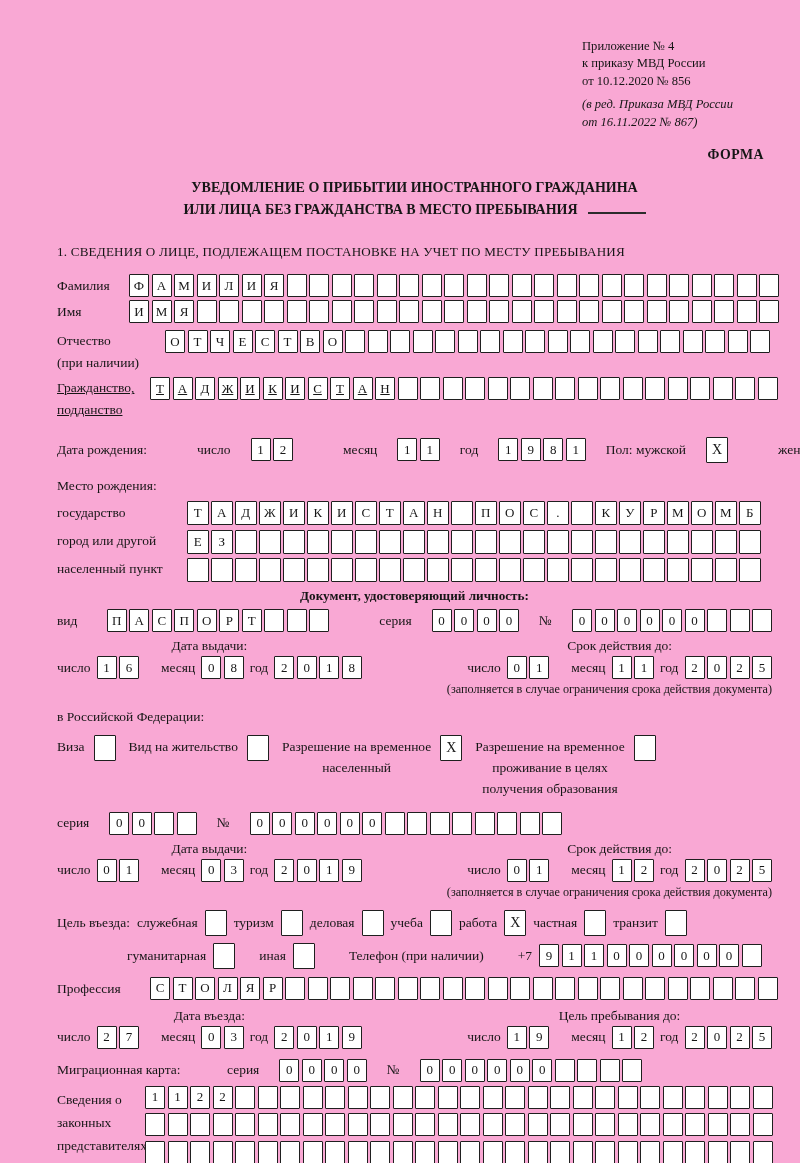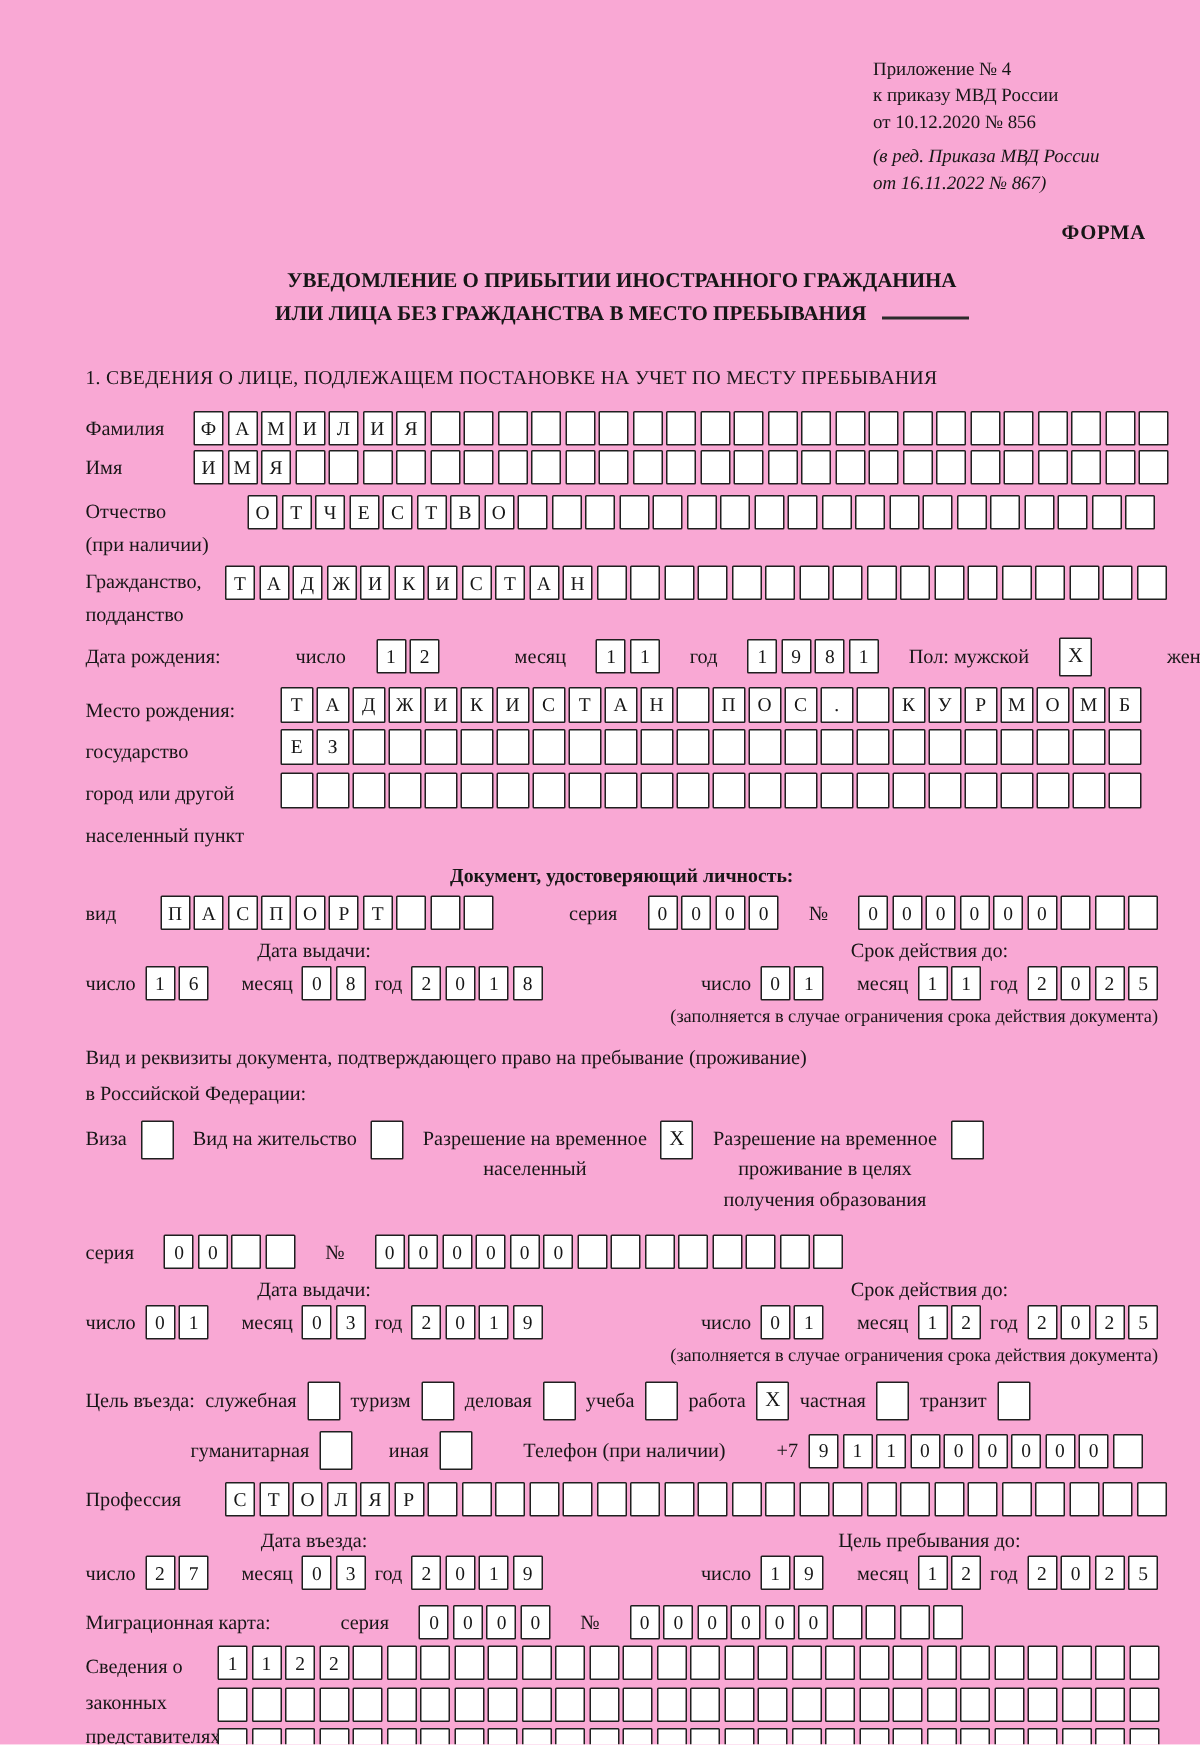--- a/index.html
+++ b/index.html
@@ -192,21 +192,21 @@
         <span class="cell"></span>
         <span class="cell"></span>
         <span class="cell"></span>
         <span class="cell"></span>
         <span class="cell"></span>
         <span class="cell"></span>
         <span class="cell"></span>
       </span>
   </div>
 
-  <div class="frow" style="margin-bottom:4px;">
+  <div class="frow" style="margin-bottom:16px;text-decoration:underline;">
     <span class="lblcol w93">
       <span>Гражданство,</span><br>
       <span>подданство</span>
     </span>
     <span class="cells" style="margin-top:4px;">
         <span class="cell">Т</span>
         <span class="cell">А</span>
         <span class="cell">Д</span>
         <span class="cell">Ж</span>
         <span class="cell">И</span>
@@ -261,21 +261,21 @@
     <span class="cells cb">
         <span class="cell">X</span>
       </span>
     <span class="gap10"></span>
     <span class="t">женский</span>
     <span class="cells cb">
         <span class="cell"></span>
       </span>
   </div>
 
-  <div class="frow" style="margin-top:7px;">
+  <div class="frow" style="margin-top:7px;align-items:flex-end;">
     <span class="lblcol w130" style="line-height:2.05;padding-top:2px;">
       <span>Место рождения:</span><br>
       <span>государство</span><br>
       <span>город или другой</span><br>
       <span>населенный пункт</span>
     </span>
     <span class="stack">
       <span class="cells wide">
           <span class="cell">Т</span>
           <span class="cell">А</span>
@@ -439,21 +439,20 @@
             <span class="cell">0</span>
             <span class="cell">2</span>
             <span class="cell">5</span>
           </span>
       </div>
     </div>
   </div>
   <div class="note-right">(заполняется в случае ограничения срока действия документа)</div>
 
   <div class="para">
-    <div>Вид и реквизиты документа, подтверждающего право на пребывание (проживание)</div>
     <div>в Российской Федерации:</div>
   </div>
 
   <div class="permit-row">
     <div class="p-item">
       <span class="p-text">Виза</span>
       <span class="cells cb">
           <span class="cell"></span>
         </span>
     </div>

